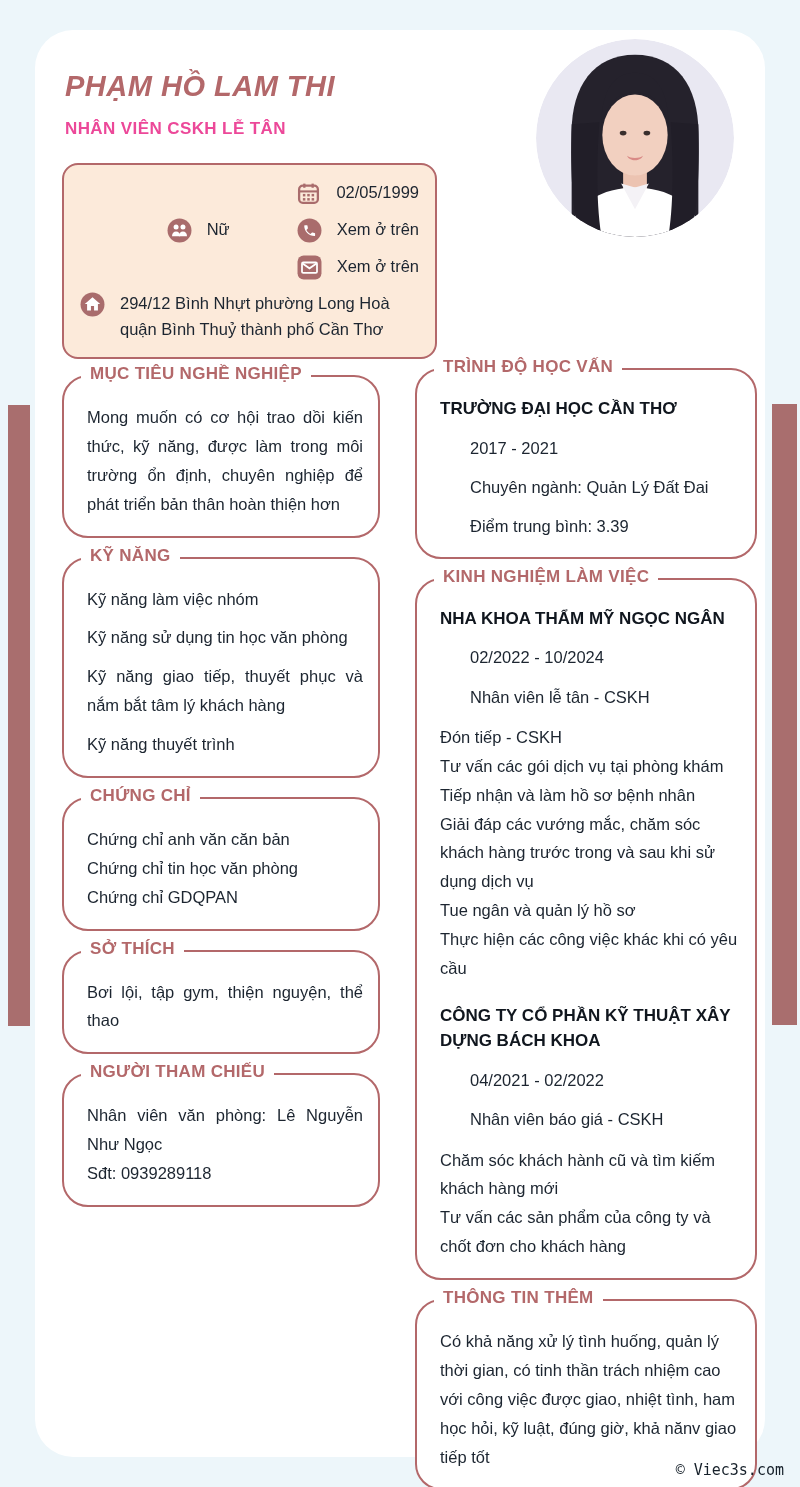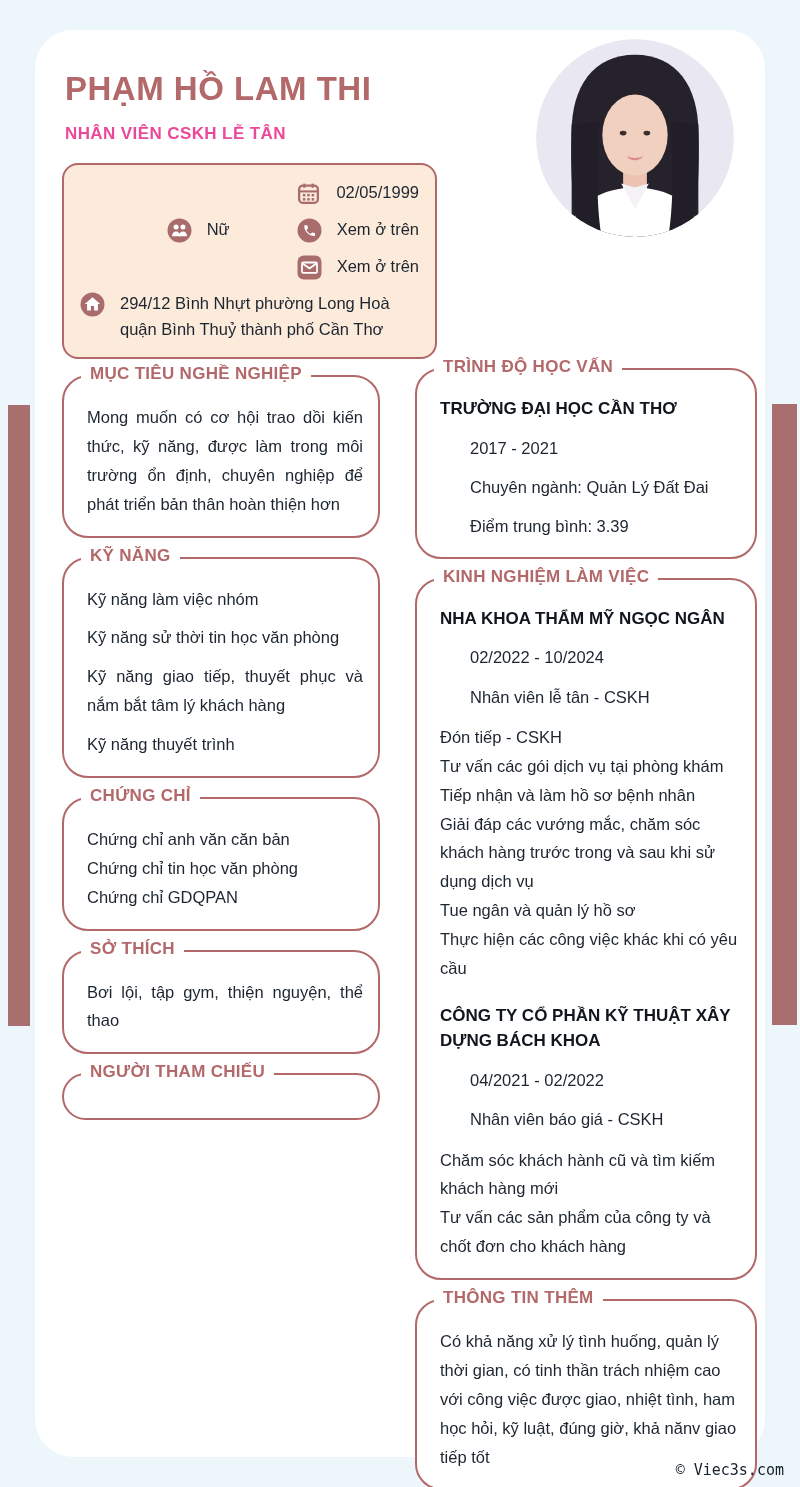--- a/index.html
+++ b/index.html
@@ -17,21 +17,21 @@
     position: absolute; left: 35px; top: 30px;
     width: 730px; height: 1427px;
     background: #ffffff;
     border-radius: 38px;
   }
   .accent-bar { position: absolute; background: #a96e6e; }
   .bar-left  { left: 8px;  top: 405px; width: 22px; height: 621px; }
   .bar-right { left: 772px; top: 404px; width: 25px; height: 621px; }
 
   .header-block { position: absolute; left: 30px; top: 40px; }
-  .name { font-size: 33px; font-weight: bold; color: #b3686a; letter-spacing: .5px; }
+  .name { font-size: 29px; font-weight: bold; color: #b3686a; letter-spacing: .5px; font-style: italic; }
   .job-title { margin-top: 16px; font-size: 17px; font-weight: bold; color: #ec4899; letter-spacing: .4px; }
 
   .avatar {
     position: absolute; left: 501px; top: 9px;
     width: 198px; height: 198px; border-radius: 50%;
     overflow: hidden;
   }
 
   .contact-box {
     position: absolute; left: 27px; top: 133px;
@@ -192,21 +192,21 @@
 
       <div class="section">
         <div class="section-title">MỤC TIÊU NGHỀ NGHIỆP</div>
         <div class="body-text">Mong muốn có cơ hội trao dồi kiến thức, kỹ năng, được làm trong môi trường ổn định, chuyên nghiệp để phát triển bản thân hoàn thiện hơn</div>
       </div>
 
       <div class="section">
         <div class="section-title">KỸ NĂNG</div>
         <div class="line-list">
           <div class="list-item">Kỹ năng làm việc nhóm</div>
-          <div class="list-item">Kỹ năng sử thời tin học văn phòng</div>
+          <div class="list-item">Kỹ năng sử dụng tin học văn phòng</div>
           <div class="list-item">Kỹ năng giao tiếp, thuyết phục và nắm bắt tâm lý khách hàng</div>
           <div class="list-item">Kỹ năng thuyết trình</div>
         </div>
       </div>
 
       <div class="section">
         <div class="section-title">CHỨNG CHỈ</div>
         <div class="line-list tight-list">
           <div class="list-item">Chứng chỉ anh văn căn bản</div>
           <div class="list-item">Chứng chỉ tin học văn phòng</div>
@@ -214,20 +214,24 @@
         </div>
       </div>
 
       <div class="section">
         <div class="section-title">SỞ THÍCH</div>
         <div class="body-text">Bơi lội, tập gym, thiện nguyện, thể thao</div>
       </div>
 
       <div class="section">
         <div class="section-title">NGƯỜI THAM CHIẾU</div>
+        <div class="line-list tight-list">
+          <div class="list-item">Nhân viên văn phòng: Lê Nguyễn Như Ngọc</div>
+          <div class="list-item">Sđt: 0939289118</div>
+        </div>
       </div>
 
     </div>
 
     <div class="col col-right">
 
       <div class="section">
         <div class="section-title">TRÌNH ĐỘ HỌC VẤN</div>
         <div class="sub-heading">TRƯỜNG ĐẠI HỌC CẦN THƠ</div>
         <div class="meta-line">2017 - 2021</div>

